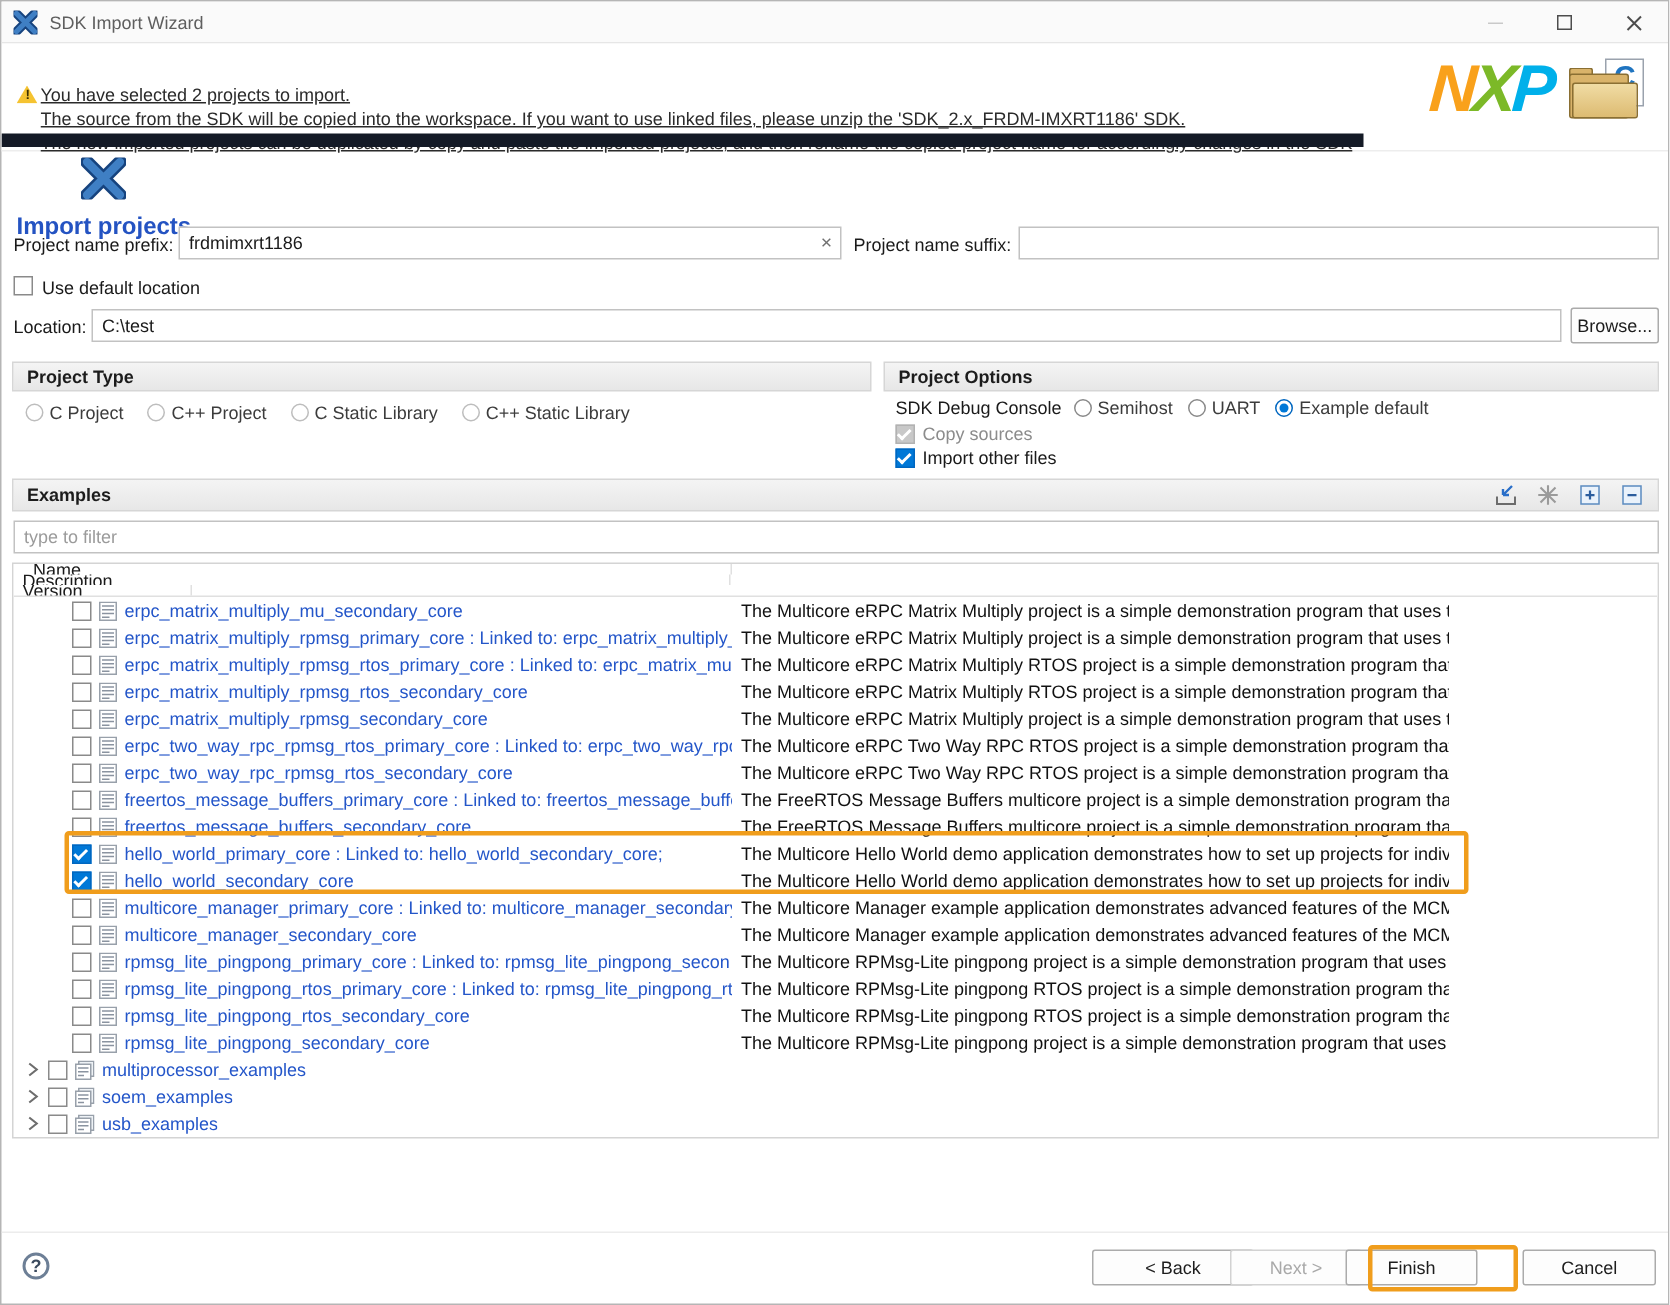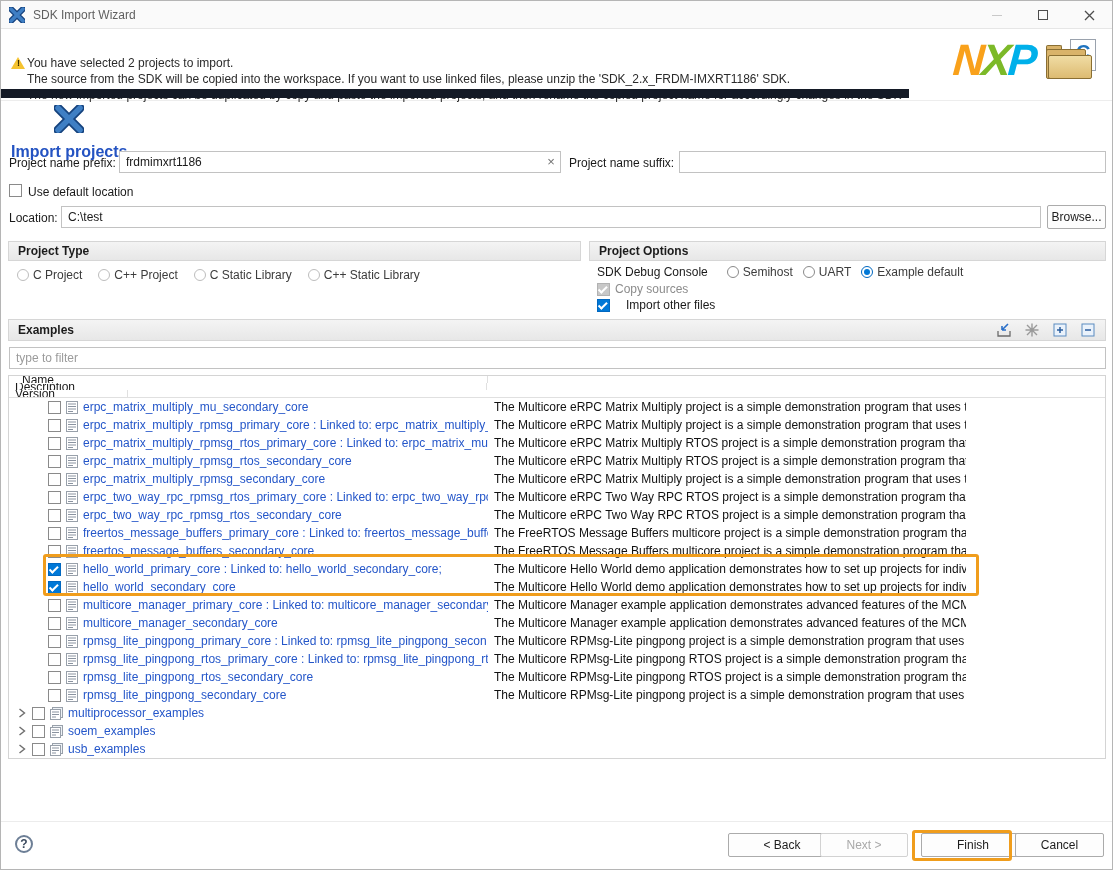--- a/index.html
+++ b/index.html
@@ -13,21 +13,21 @@
   .win-controls { position:absolute; right:0; top:0; height:28px; display:flex; }
   .win-btn { width:46px; height:28px; display:flex; align-items:center; justify-content:center; }
   .glyph-min { width:10px; border-top:1px solid #c9c9c9; }
   .glyph-max { width:10px; height:10px; border:1px solid #4d4d4d; }
 
   
   .banner { position:absolute; top:28px; left:0; right:0; height:72px; background:#fff; border-bottom:1px solid #ededed; }
   .warn-tri { position:absolute; left:10px; top:28px; width:14px; height:12px; background:#f5c331; clip-path:polygon(50% 0,100% 100%,0 100%); }
   .warn-tri .bang { position:absolute; left:6px; top:1px; font-size:9px; font-weight:bold; color:#3c2f00; }
   .banner-text { position:absolute; left:26px; top:27px; right:200px; font-size:12px; color:#2b2b2b; }
-  .banner-text div { line-height:15px; margin-bottom:1px; white-space:nowrap; overflow:hidden; }
+  .banner-text div { line-height:15px; margin-bottom:1px; white-space:nowrap; overflow:hidden;text-decoration:underline; }
   .dark-bar { position:absolute; left:0; top:60px; width:908px; height:9px; background:#141a26; z-index:3; }
   .nxp-logo { position:absolute; right:78px; top:6px; font-size:44px; font-weight:bold; font-style:italic; letter-spacing:-3px; transform:skewX(-4deg); }
   .nxp-n { color:#f9a11b; } .nxp-x { color:#7cb928; } .nxp-p { color:#00b0ea; }
   .mcux-folder { position:absolute; right:8px; top:10px; width:58px; height:46px; }
   .mcux-folder .page { position:absolute; left:24px; top:0; width:26px; height:32px; background:#fff; border:1px solid #9aa2ad; }
   .mcux-folder .cletter { position:absolute; left:30px; top:2px; font-size:20px; font-weight:bold; color:#1f74c0; }
   .mcux-folder .back { position:absolute; left:0; top:10px; width:40px; height:30px; background:#d9b36a; border:1px solid #8a6f33; border-radius:2px; }
   .mcux-folder .tab { position:absolute; left:0; top:6px; width:16px; height:6px; background:#d9b36a; border:1px solid #8a6f33; border-bottom:none; border-radius:2px 2px 0 0; }
   .mcux-folder .front { position:absolute; left:2px; top:16px; width:44px; height:24px; background:linear-gradient(#f0dca4,#ddbb72); border:1px solid #8a6f33; border-radius:2px; }
 
@@ -59,24 +59,24 @@
   
   .ghead { position:absolute; height:20px; background:linear-gradient(#f4f4f4,#e7e7e7); border:1px solid #d6d6d6; font-size:12px; font-weight:bold; color:#1c1c1c; line-height:18px; padding-left:9px; }
   .ghead-pt { left:7px; top:240px; width:573px; }
   .ghead-po { left:588px; top:240px; width:517px; }
   .pt-options { position:absolute; left:16px; top:267px; display:flex; gap:16px; }
   .radio-item { display:flex; align-items:center; gap:4px; font-size:12px; color:#3c3c3c; }
   .radio { width:12px; height:12px; border-radius:50%; border:1px solid #8a8a8a; background:#fff; flex:none; }
   .radio.disabled { border-color:#bdbdbd; }
   .radio.sel { border-color:#0067c0; display:flex; align-items:center; justify-content:center; }
   .radio.sel::after { content:""; width:6px; height:6px; border-radius:50%; background:#0078d7; }
-  .po-line1 { position:absolute; left:596px; top:264px; display:flex; align-items:center; gap:19px; font-size:12px; color:#1a1a1a; }
+  .po-line1 { position:absolute; left:596px; top:264px; display:flex; align-items:center; gap:8px; font-size:12px; color:#1a1a1a; }
   .po-line1 .radio-row { display:flex; gap:10px; }
   .po-line2 { position:absolute; left:596px; top:281px; display:flex; align-items:center; gap:5px; font-size:12px; color:#8c8c8c; }
-  .po-line3 { position:absolute; left:596px; top:297px; display:flex; align-items:center; gap:16px; font-size:12px; color:#1a1a1a; }
+  .po-line3 { position:absolute; left:596px; top:297px; display:flex; align-items:center; gap:5px; font-size:12px; color:#1a1a1a; }
 
   
   .ghead-ex { left:7px; top:318px; width:1098px; height:22px; line-height:20px; }
   .ex-icons { position:absolute; right:16px; top:321px; display:flex; gap:12px; align-items:center; }
   .ex-icons span { width:16px; height:16px; display:inline-flex; align-items:center; justify-content:center; }
   .in-filter { position:absolute; left:8px; top:346px; width:1097px; height:20px; }
 
   .table { position:absolute; left:7px; top:374px; width:1098px; height:384px; border:1px solid #d4d4d4; background:#fff; font-size:12px; overflow:hidden; }
   .thead { display:flex; height:22px; border-bottom:1px solid #e0e0e0; background:#fff; color:#1a1a1a;flex-direction:column; }
   .thead .hc { display:flex; align-items:center; border-right:1px solid #e0e0e0; overflow:hidden; }
@@ -98,21 +98,21 @@
   
   .ann { position:absolute; border:3px solid #f09d1c; border-radius:3px; z-index:6; pointer-events:none; }
   .ann-rows { left:42px; top:553px; width:936px; height:42px; }
   .ann-finish { left:911px; top:829px; width:100px; height:31px; }
 
   
   .footer-sep { position:absolute; left:0; right:0; top:820px; height:1px; background:#ececec; }
   .help-circle { position:absolute; left:14px; top:834px; width:18px; height:18px; border:2px solid #6d7f96; border-radius:50%; display:flex; align-items:center; justify-content:center; font-size:12px; color:#3b4a5e; font-weight:bold; }
   .btn-back   { position:absolute; left:727px; top:832px; width:108px; height:24px; }
   .btn-next   { position:absolute; left:819px; top:832px; width:88px; height:24px; color:#a9a9a9; border-color:#d2d2d2; }
-  .btn-finish { position:absolute; left:896px; top:832px; width:104px; height:24px;margin-left:24px; }
+  .btn-finish { position:absolute; left:896px; top:832px; width:88px; height:24px; }
   .btn-cancel { position:absolute; left:1014px; top:832px; width:89px; height:24px; }
 </style>
 </head>
 <body>
 
 <div class="window">
 
   <div class="titlebar">
     <svg class="app-icon" viewBox="0 0 16 16">
       <path d="M2 2 L14 14 M14 2 L2 14" stroke="#16437e" stroke-width="6" stroke-linecap="round"></path>

